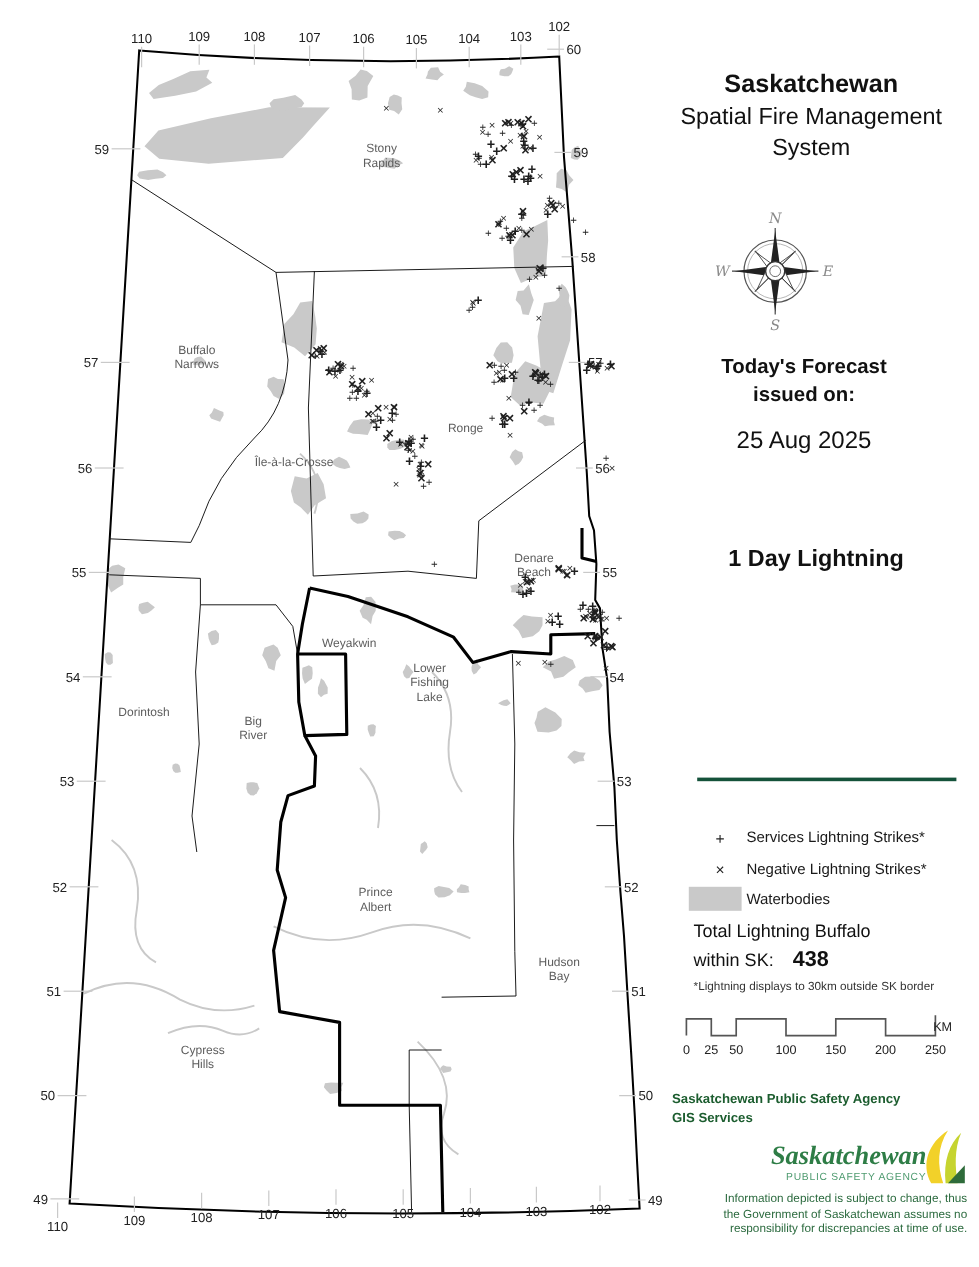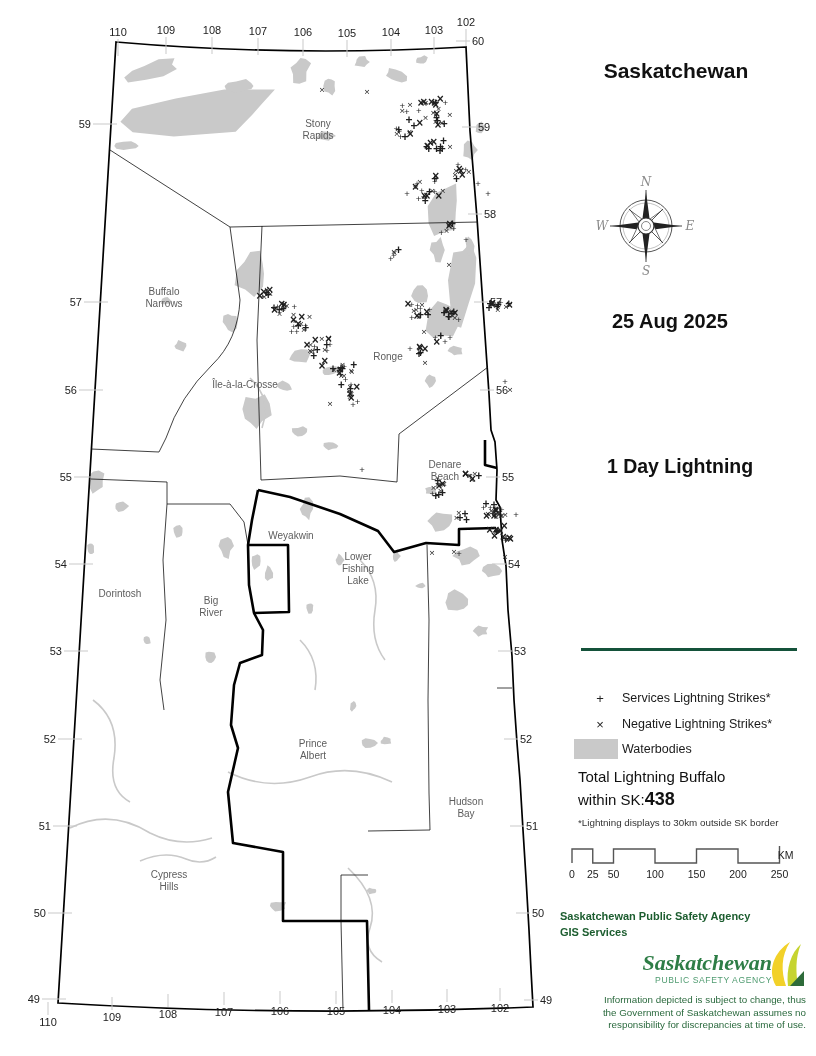--- a/index.html
+++ b/index.html
@@ -11,30 +11,30 @@
   html,body{background:#fff}
   .page{position:relative;width:816px;height:1056px;background:#fff;overflow:hidden;
         font-family:"Liberation Sans",sans-serif;color:#111}
   .abs{position:absolute}
   #map-svg{position:absolute;left:0;top:0}
   .title-block{left:540px;top:58px;width:272px;text-align:center;line-height:26px}
   .title-main{font-size:21px;font-weight:bold}
   .title-sub{font-size:19.5px}
   .forecast{left:540px;top:294px;width:260px;text-align:center}
   .forecast-l{font-size:17px;font-weight:bold;line-height:23px}
-  .forecast-date{font-size:20px;font-weight:bold;margin-top:16px}
+  .forecast-date{font-size:20px;font-weight:normal;margin-top:16px}
   .product{left:540px;top:455px;width:280px;text-align:center;font-size:19.5px;font-weight:bold}
   .divider{left:581px;top:648px;width:216px;height:3px;background:var(--accent-green)}
   .legend-row{left:578px;width:230px;height:24px;font-size:12.5px;color:#1a1a1a;display:flex;align-items:center}
   .legend-sym{width:44px;text-align:center;font-size:13px;color:#222}
   .swatch{left:574px;top:739px;width:44px;height:20px;background:var(--waterbody)}
   .lab-water{left:622px;top:742px;font-size:12.5px;color:#1a1a1a}
   .total-1{left:578px;top:768px;font-size:15px;color:#111}
   .total-2{left:578px;top:789px;font-size:15px;color:#111}
-  .total-val{font-size:18px;font-weight:bold;}
+  .total-val{font-size:18px;font-weight:bold;margin-left:16px}
   .footnote{left:578px;top:817px;font-size:9.8px;color:#333}
   .agency-line{left:560px;width:222px;text-align:left;font-size:11px;font-weight:bold;color:var(--text-green)}
   .disclaimer{left:576px;top:994px;width:230px;text-align:right;font-size:9.8px;line-height:12.5px;color:#2b6a3e}
   .g-num{font-size:11px;fill:#222;font-family:"Liberation Sans",sans-serif}
   .place{fill:var(--maplabel);font-size:10px;font-family:"Liberation Sans",sans-serif;text-anchor:middle}
   .strike{fill:var(--ink);font-family:"Liberation Sans",sans-serif;text-anchor:middle}
   .compass-letter{font-family:"DejaVu Serif",serif;font-style:italic;font-size:12px;fill:#8a8a8a;text-anchor:middle}
   .sb-num{font-size:10.5px;fill:#222;font-family:"Liberation Sans",sans-serif;text-anchor:middle}
   .logo-main{font-family:"Liberation Serif",serif;font-style:italic;font-weight:bold;font-size:22px;fill:var(--logo-green)}
   .logo-sub{font-family:"Liberation Sans",sans-serif;font-size:8.6px;letter-spacing:.6px;fill:var(--logo-sub)}
@@ -534,20 +534,21 @@
         <text x="120" y="597" class="place"><tspan x="120" dy="0">Dorintosh</tspan></text>
         <text x="211" y="604" class="place"><tspan x="211" dy="0">Big</tspan><tspan x="211" dy="12">River</tspan></text>
         <text x="313" y="747" class="place"><tspan x="313" dy="0">Prince</tspan><tspan x="313" dy="12">Albert</tspan></text>
         <text x="466" y="805" class="place"><tspan x="466" dy="0">Hudson</tspan><tspan x="466" dy="12">Bay</tspan></text>
         <text x="169" y="878" class="place"><tspan x="169" dy="0">Cypress</tspan><tspan x="169" dy="12">Hills</tspan></text>
       </g>
   </svg>
 
   <div class="abs title-block">
     <div class="title-main">Saskatchewan</div>
+    <div class="title-sub">Spatial Fire Management System</div>
   </div>
 
   <svg class="abs" style="left:596px;top:176px" width="100" height="100" viewBox="0 0 100 100" id="compass-svg">
     <circle cx="50" cy="50" r="26" fill="none" stroke="#555" stroke-width="1"></circle>
     <circle cx="50" cy="50" r="23" fill="none" stroke="#999" stroke-width=".6"></circle>
     <g stroke="#444" stroke-width="1">
       <line x1="50" y1="14" x2="50" y2="86"></line>
         <line x1="14" y1="50" x2="86" y2="50"></line>
       <line x1="33" y1="33" x2="67" y2="67"></line>
         <line x1="67" y1="33" x2="33" y2="67"></line>
@@ -566,20 +567,22 @@
     </g>
     <circle cx="50" cy="50" r="8" fill="#fff" stroke="#333" stroke-width="1.2"></circle>
     <circle cx="50" cy="50" r="4.5" fill="none" stroke="#666" stroke-width=".8"></circle>
     <text class="compass-letter" x="50" y="10">N</text>
     <text class="compass-letter" x="94" y="54">E</text>
     <text class="compass-letter" x="50" y="99">S</text>
     <text class="compass-letter" x="6" y="54">W</text>
   </svg>
 
   <div class="abs forecast">
+    <div class="forecast-l">Today's Forecast</div>
+    <div class="forecast-l">issued on:</div>
     <div class="forecast-date">25 Aug 2025</div>
   </div>
 
   <div class="abs product">1 Day Lightning</div>
 
   <div class="abs divider"></div>
 
   <div class="abs legend-row" style="top:686px">
     <span class="legend-sym">+</span>
     <span>Services Lightning Strikes*</span>

